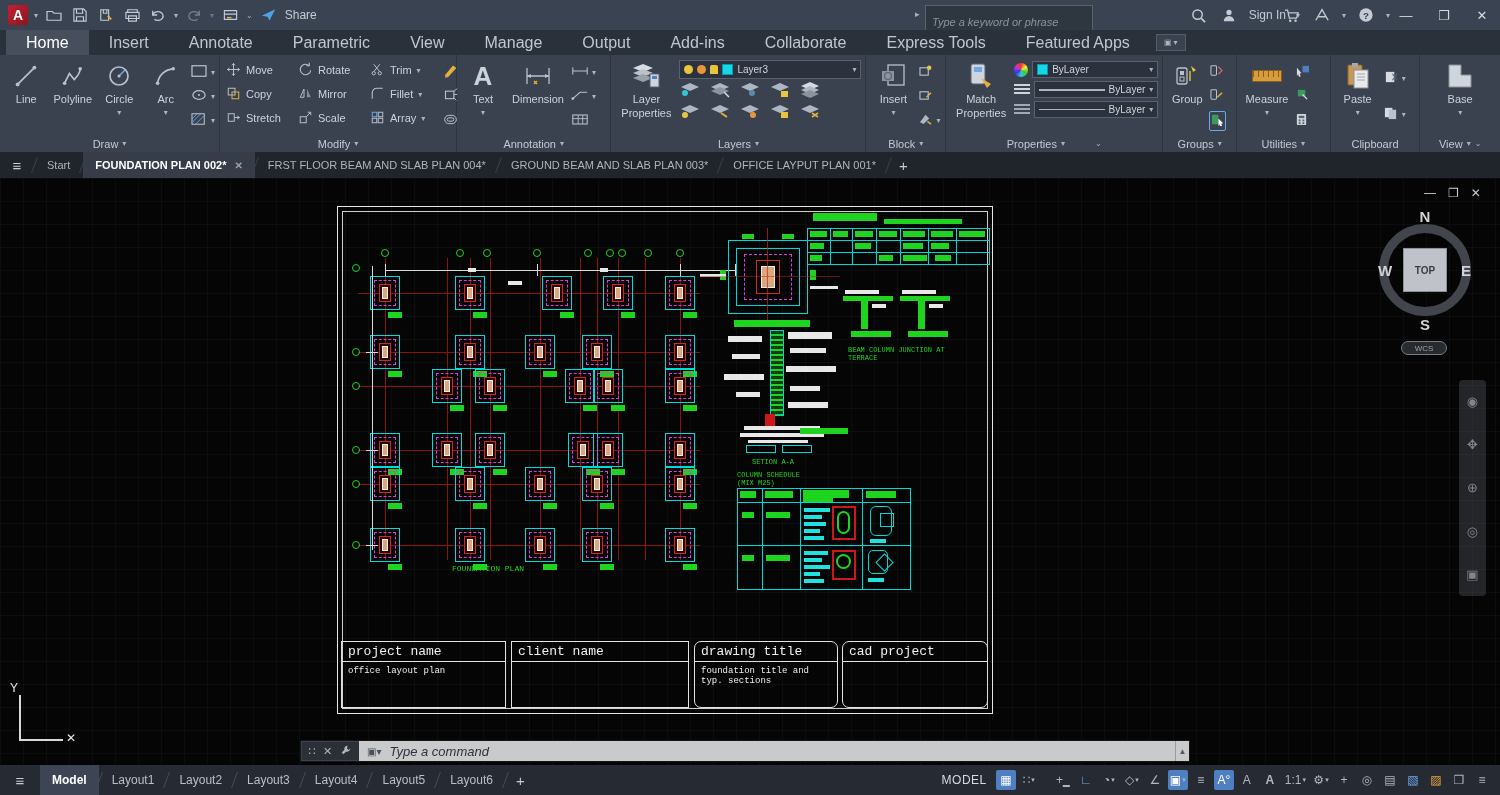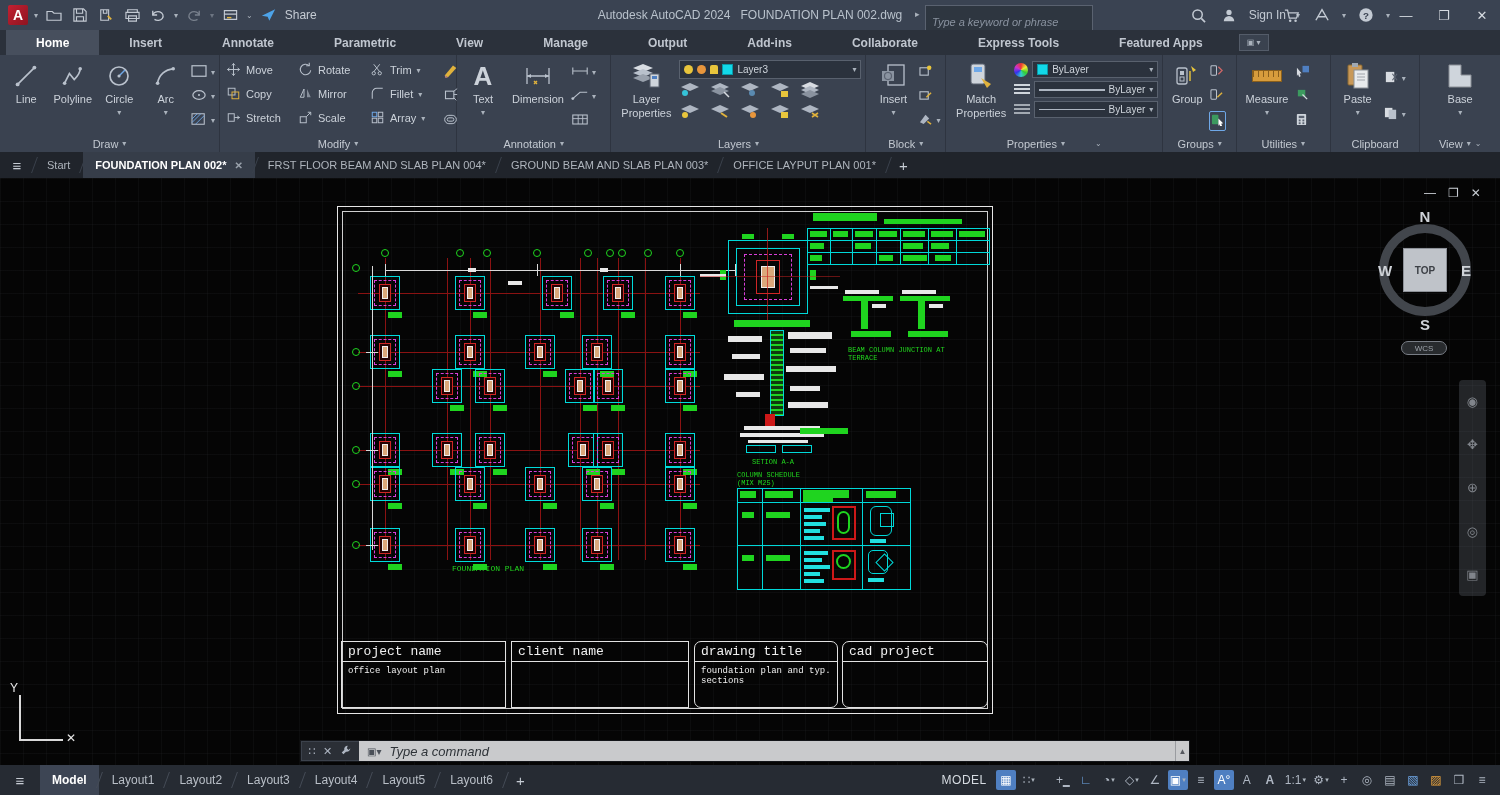--- a/index.html
+++ b/index.html
@@ -19,21 +19,21 @@
   .dim{opacity:.45;}
   #title-center{position:absolute;left:0;right:0;text-align:center;pointer-events:none;color:#b9c2cc;font-size:12px;}
   #search-box{position:absolute;left:925px;top:5px;width:168px;height:20px;background:#2e3640;
     border:1px solid #5a6270;color:#8a93a0;font-style:italic;display:flex;align-items:center;padding:16px 6px;font-size:11px;}
   .tbar-right{position:absolute;top:0;height:30px;display:flex;align-items:center;gap:10px;color:#c3cad3;}
   .winbtn{width:28px;text-align:center;font-size:13px;color:#d6dbe1;}
 
   
   #ribbon-tabs{position:absolute;top:30px;left:0;width:1500px;height:25px;background:#2b313b;
     display:flex;align-items:stretch;padding-left:6px;}
-  .rtab{padding:0 30px;display:flex;align-items:center;font-size:12px;color:#c0c6cf;font-weight:bold;}
+  .rtab{padding:0 20px;display:flex;align-items:center;font-size:16px;color:#c0c6cf;}
   .rtab.active{background:#474f5d;color:#fff;}
   #ribbon-display-btn{margin-left:6px;align-self:center;width:30px;height:17px;background:#3a424f;
     border:1px solid #545c69;display:flex;align-items:center;justify-content:center;gap:2px;font-size:8px;color:#aab2bc;}
 
   
   #ribbon{position:absolute;top:55px;left:0;width:1500px;height:97px;background:#3a4250;display:flex;}
   .panel{border-right:1px solid #2e3440;display:flex;flex-direction:column;}
   .panel-content{flex:1;display:flex;padding:3px 4px 0 4px;gap:2px;}
   .panel-label{height:17px;display:flex;align-items:center;justify-content:center;gap:4px;
     font-size:11px;color:#c3c9d1;}
@@ -186,23 +186,20 @@
       </svg>
     </span>
   <span class="caret">⌄</span>
   <span class="qat-ic">
     <svg width="15" height="14" viewBox="0 0 18 16">
         <path d="M1 9 L17 1 L10 15 L8 10 Z" fill="#4da3e8"></path>
       </svg>
     </span>
   <span>Share</span>
 
-  <div id="title-center">
-    <span>Autodesk AutoCAD 2024</span>&nbsp;&nbsp;&nbsp;<span>FOUNDATION PLAN 002.dwg</span>
-  </div>
 
   <span class="abs" style="left:915px;top:9px;font-size:9px;color:#aab2bc;">▸</span>
   <div id="search-box">Type a keyword or phrase</div>
 
   <div class="tbar-right" style="right:200px;">
     <span class="qat-ic">
       <svg width="15" height="15" viewBox="0 0 16 16">
           <circle cx="7" cy="7" r="5" fill="none" stroke="#c3cad3" stroke-width="1.6"></circle>
           <path d="M11 11 L15 15" stroke="#c3cad3" stroke-width="1.8"></path>
         </svg>
@@ -1175,21 +1172,21 @@
     <div class="tb-box" style="left:341px;top:463px;width:165px;height:67px;">
       <div class="tb-head">project name</div>
       <div class="tb-val">office layout plan</div>
     </div>
     <div class="tb-box" style="left:511px;top:463px;width:178px;height:67px;">
       <div class="tb-head">client name</div>
       <div class="tb-val"></div>
     </div>
     <div class="tb-box rounded" style="left:694px;top:463px;width:144px;height:67px;">
       <div class="tb-head">drawing title</div>
-      <div class="tb-val">foundation plan and typ. sections</div>
+      <div class="tb-val">foundation title and typ. sections</div>
     </div>
     <div class="tb-box rounded" style="left:842px;top:463px;width:146px;height:67px;">
       <div class="tb-head">cad project</div>
       <div class="tb-val"></div>
     </div>
   </div>
 
   <div>
     <div id="viewcube-ring"></div>
     <span class="vc-letter" style="left:1425px;top:38px;">N</span>

